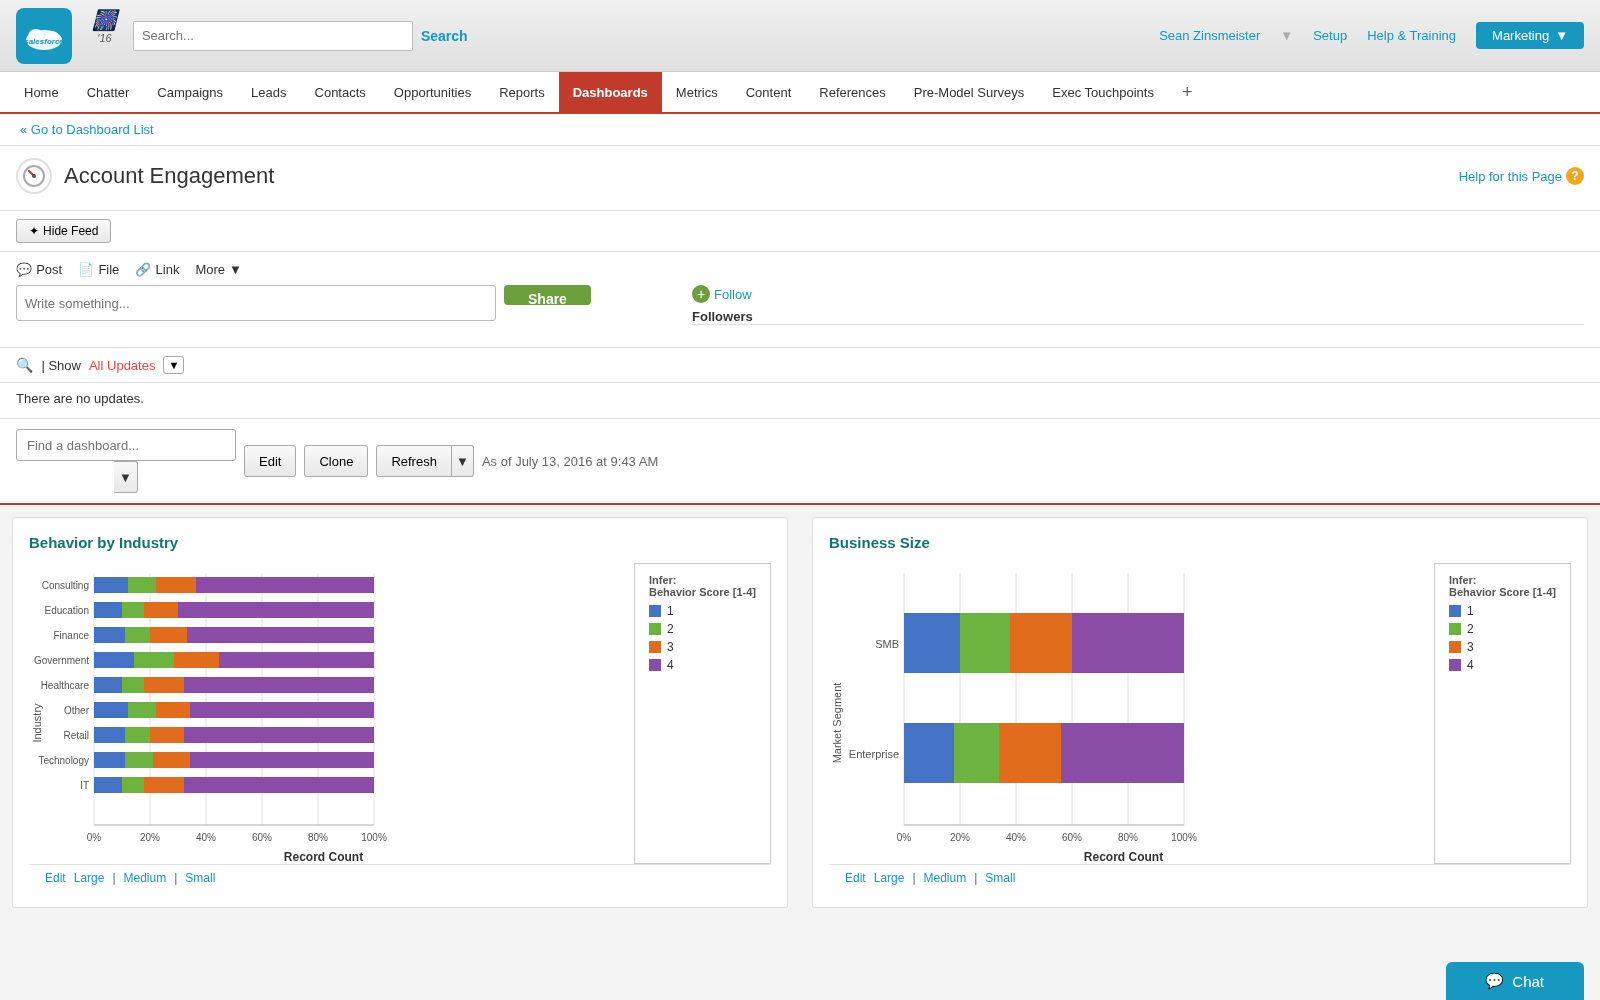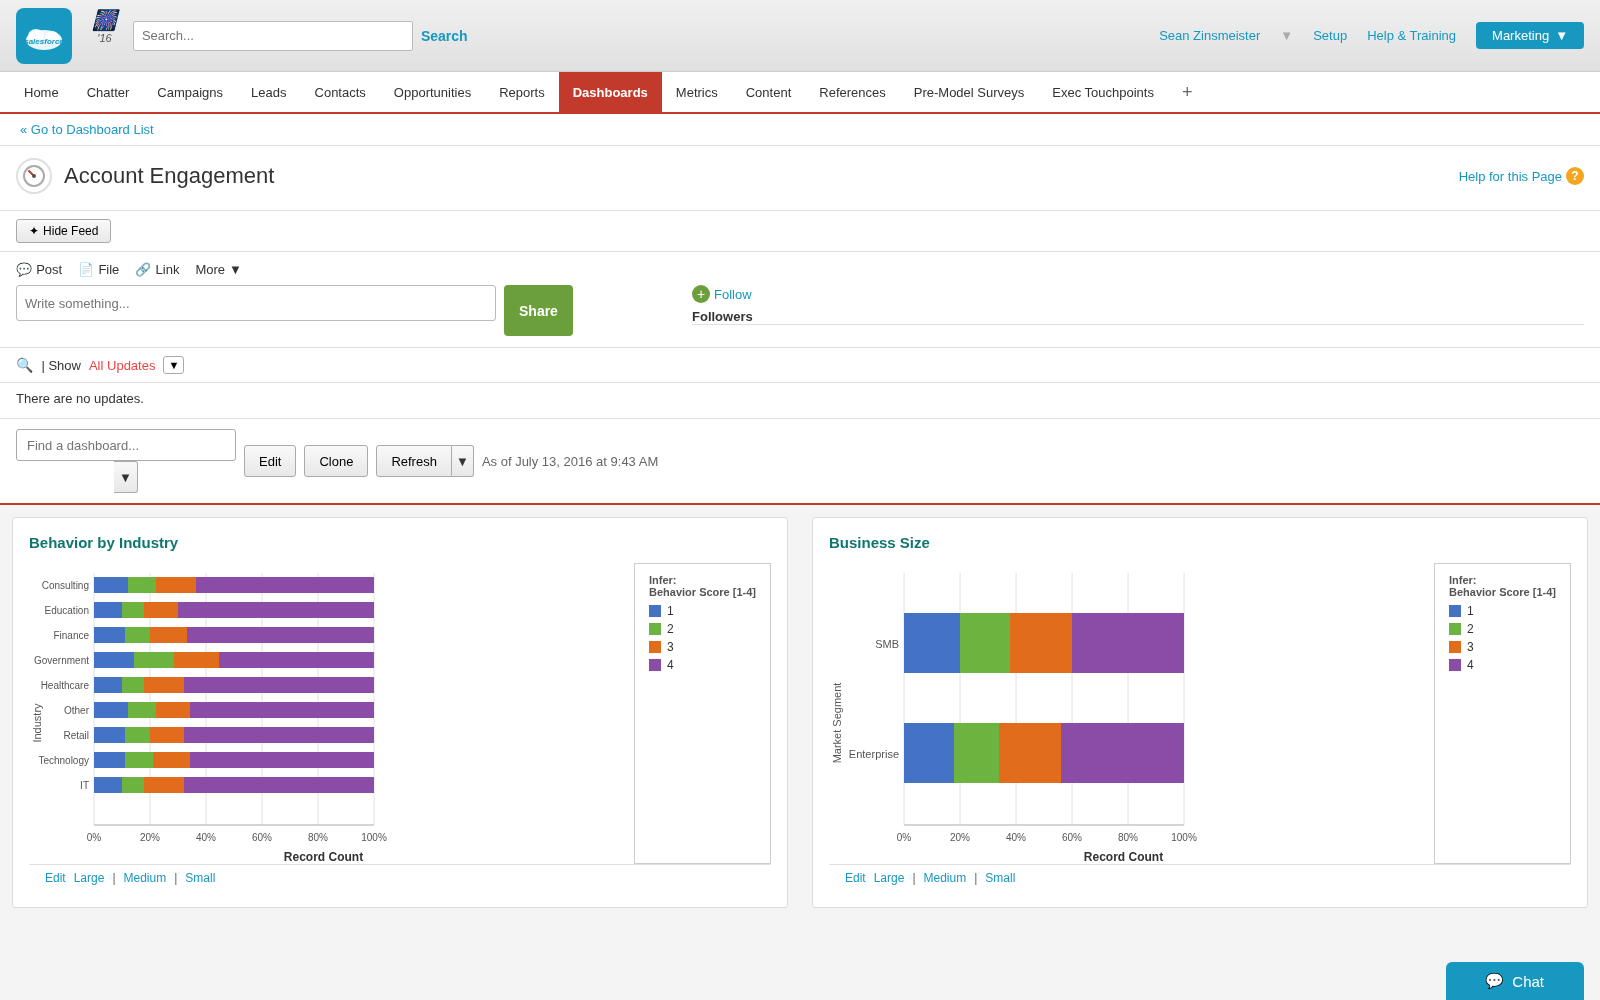--- a/index.html
+++ b/index.html
@@ -241,25 +241,25 @@
       border-radius: 3px;
       padding: 0 8px;
       font-size: 13px;
       color: #aaa;
     }
     .share-btn {
       background: #6a9f3c;
       color: white;
       border: none;
       border-radius: 4px;
-      padding: 6px 15px;
+      padding: 6px 24px;
       font-size: 14px;
       font-weight: bold;
       cursor: pointer;
-      height: 51px;
+      height: 20px;
     }
     .followers-area {
       flex: 1;
       margin-left: 40px;
     }
     .follow-btn {
       background: none;
       border: none;
       cursor: pointer;
       color: #1798c1;

